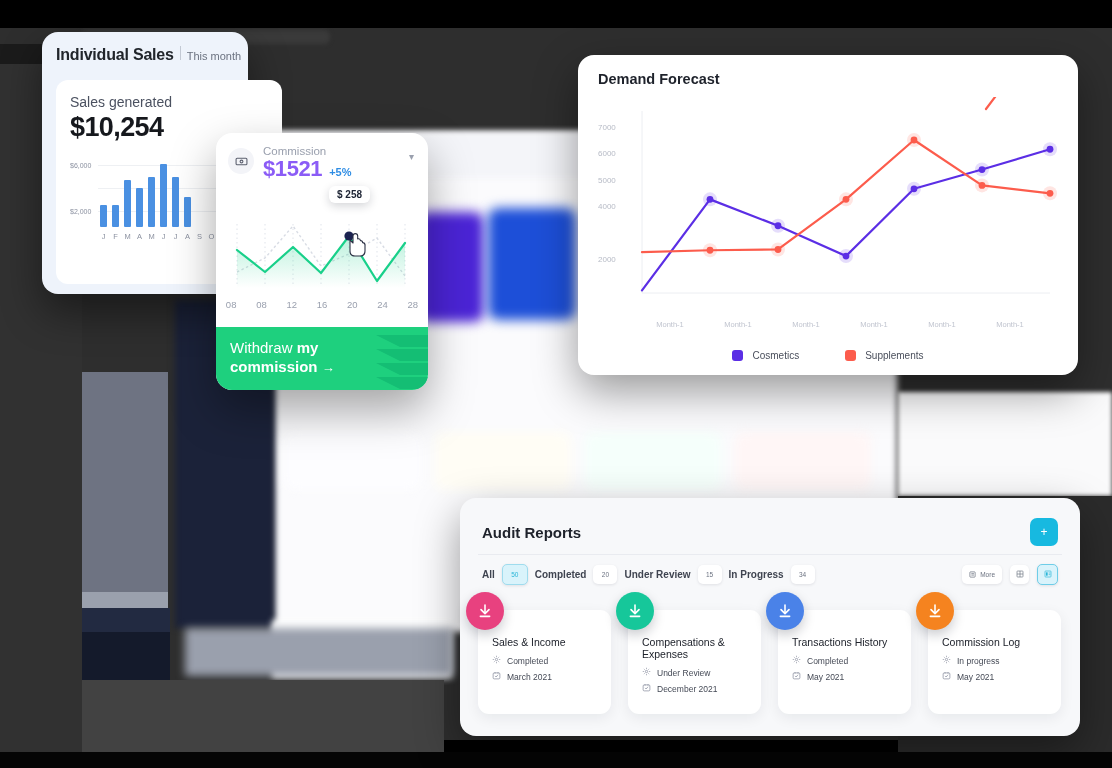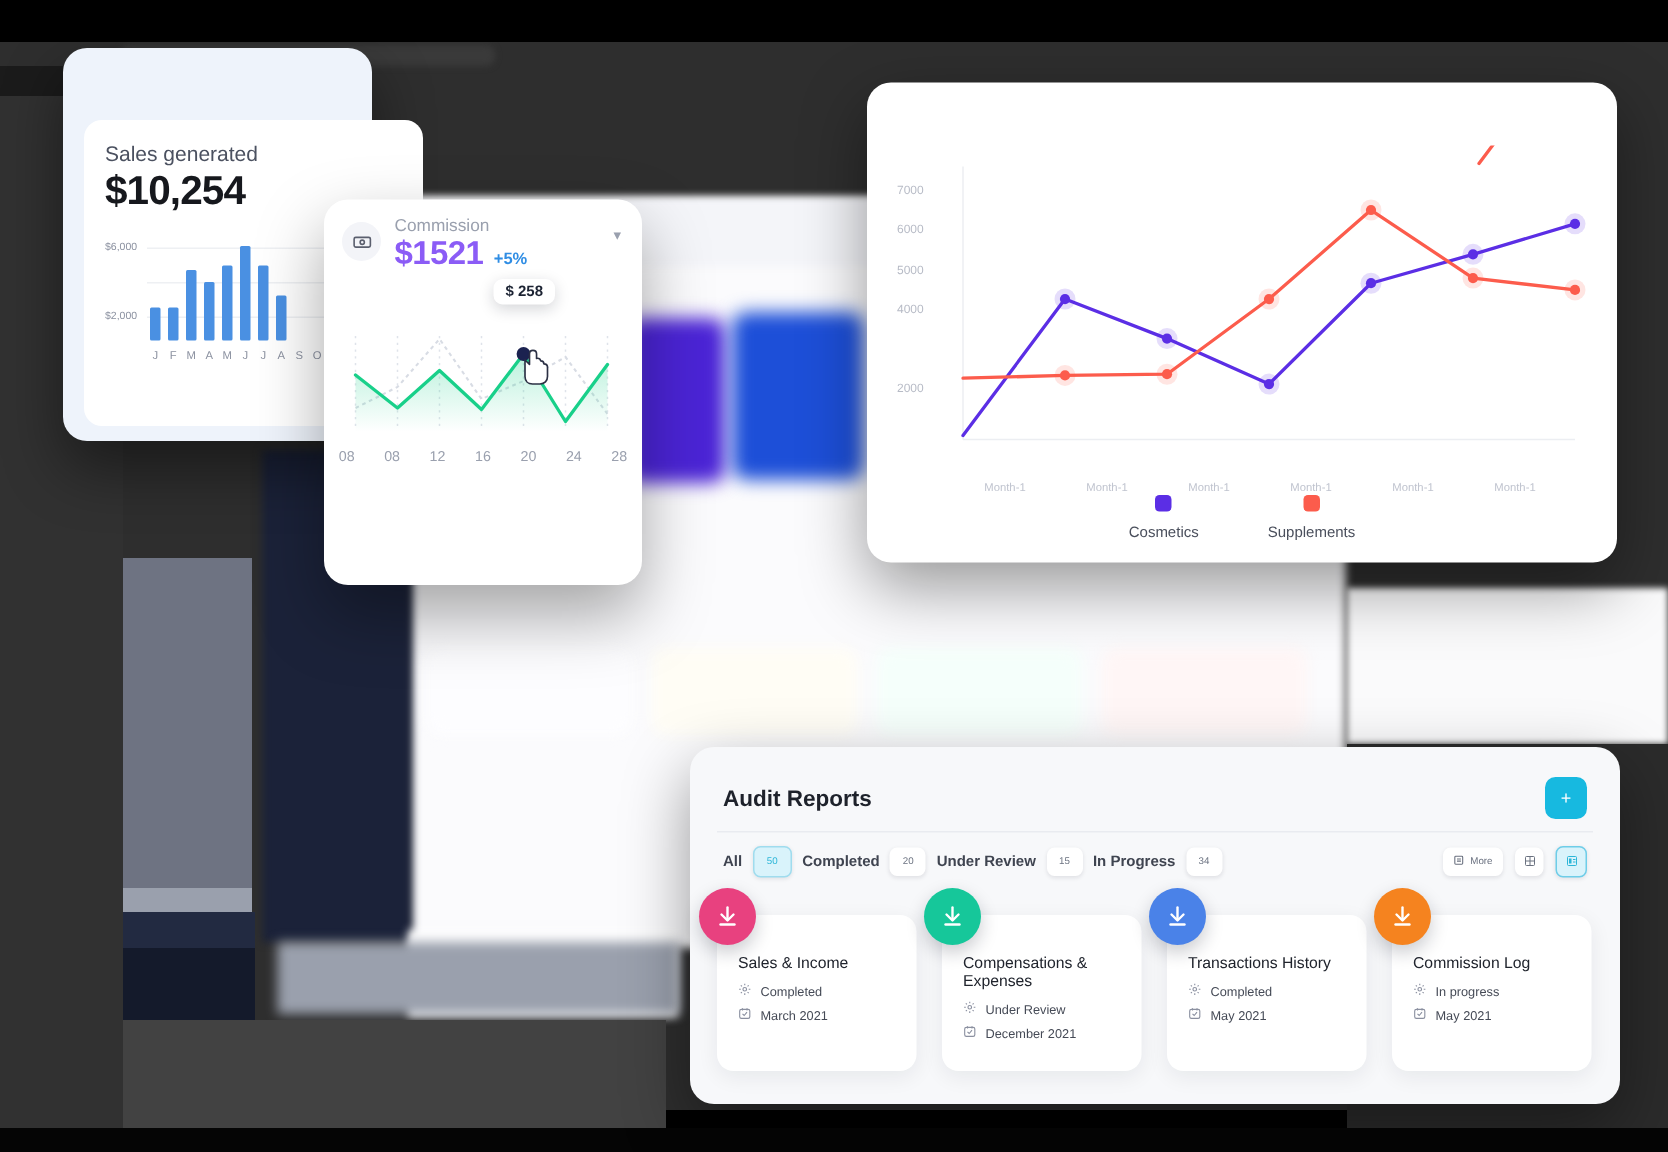--- a/index.html
+++ b/index.html
@@ -68,21 +68,21 @@
   .withdraw .txt{position:relative;z-index:2;padding:11px 0 0 14px;color:#fff;font-size:15px;line-height:19px;}
   .withdraw .txt b{font-weight:bold;}
 
   
   #forecast-card{position:absolute;left:578px;top:55px;width:500px;height:320px;background:#fff;border-radius:16px;box-shadow:0 16px 44px rgba(0,0,0,.4);}
   #forecast-card h2{margin:0;padding:16px 0 0 20px;font-size:14.5px;font-weight:bold;color:#1e222b;}
   .fc-plot{position:absolute;left:20px;top:42px;width:460px;height:230px;}
   .fc-ylab{position:absolute;font-size:8px;color:#b7bbc6;transform:translateY(-50%);left:0;}
   .fc-xlab{position:absolute;bottom:-2px;font-size:7.5px;color:#c0c4cf;transform:translateX(-50%);text-align:center;}
   .fc-legend{position:absolute;left:0;bottom:14px;width:500px;display:flex;justify-content:center;gap:46px;align-items:center;}
-  .fc-legend .it{display:flex;align-items:center;gap:9px;font-size:10px;color:#4a4f5c;flex-direction:column;}
+  .fc-legend .it{display:flex;align-items:center;gap:9px;font-size:10px;color:#4a4f5c;}
   .fc-legend .sw{width:11px;height:11px;border-radius:3px;}
 
   
   #audit-card{position:absolute;left:460px;top:498px;width:620px;height:238px;background:#f7f8fa;border-radius:16px;box-shadow:0 16px 44px rgba(0,0,0,.4);}
   .au-head{display:flex;align-items:center;padding:20px 22px 0 22px;}
   .au-head h2{margin:0;font-size:15px;font-weight:bold;color:#1e222b;}
   .au-add{margin-left:auto;width:28px;height:28px;border-radius:7px;background:#17b9e0;color:#fff;display:flex;align-items:center;justify-content:center;font-size:12px;}
   .au-sep{position:absolute;left:18px;top:56px;width:584px;height:1px;background:#e9ebf0;}
   .au-filters{position:absolute;left:22px;top:66px;display:flex;align-items:center;gap:7px;}
   .fname{font-size:10px;font-weight:bold;color:#3f4450;}
@@ -124,20 +124,25 @@
   <div class="bg bg-navy-b"></div>
   <div class="bg bg-grey-sm"></div>
   <div class="bg bg-darkgrey-band"></div>
   <div class="bg bg-dark-block-a"></div>
   <div class="bg bg-dark-block-b"></div>
   <div class="bg bg-topcard"></div>
   <div class="bg bg-black-strip"></div>
   <div class="bg bg-bottom-black"></div>
 
   <div id="sales-card">
+    <div class="hdr">
+      <h1>Individual Sales</h1>
+      <div class="divider"></div>
+      <span class="sub">This month</span>
+    </div>
     <div id="sales-inner">
       <div class="lbl">Sales generated</div>
       <div class="amt">$10,254</div>
       <div class="barchart">
         <div class="gl" style="top:10px;"></div>
         <div class="gl" style="top:33px;"></div>
         <div class="gl" style="top:56px;"></div>
         <div class="ylab" style="top:10px;">$6,000</div>
         <div class="ylab" style="top:56px;">$2,000</div>
         <div class="bars" id="bars">
@@ -220,23 +225,40 @@
           <span>08</span>
           <span>08</span>
           <span>12</span>
           <span>16</span>
           <span>20</span>
           <span>24</span>
           <span>28</span>
         </div>
     </div>
 
+    <div class="withdraw">
+      <svg width="90" height="63" viewBox="0 0 90 63" style="position:absolute;right:0;bottom:0;z-index:1;">
+        <g fill="#15bd74" opacity=".95">
+          <path d="M38,8 L90,8 L90,20 L62,20 Z"></path>
+          <path d="M38,22 L90,22 L90,34 L62,34 Z"></path>
+          <path d="M38,36 L90,36 L90,48 L62,48 Z"></path>
+          <path d="M38,50 L90,50 L90,62 L62,62 Z"></path>
+        </g>
+      </svg>
+      <div class="txt">
+        <span>Withdraw</span>
+        <b>my</b><br>
+        <b>commission</b>
+        <span style="font-size:13px;">→</span>
+      </div>
+    </div>
   </div>
 
   <div id="forecast-card">
+    <h2>Demand Forecast</h2>
     <div class="fc-plot">
       <svg id="fc-svg" width="460" height="230" viewBox="0 0 460 230">
           <line x1="44" y1="14" x2="44" y2="196" stroke="#eceef2" stroke-width="1"></line>
           <line x1="44" y1="196" x2="452" y2="196" stroke="#eceef2" stroke-width="1"></line>
           <polyline points="44,193.36231884057972 112,102.36231884057972 180,128.73913043478262 248,159.07246376811594 316,91.81159420289855 384,72.55652173913045 452,52.24637681159422" fill="none" stroke="#5b2ee5" stroke-width="2.2" stroke-linejoin="round" stroke-linecap="round"></polyline>
           <circle cx="112" cy="102.36231884057972" r="7" fill="#5b2ee5" opacity="0.16"></circle>
           <circle cx="112" cy="102.36231884057972" r="3.4" fill="#5b2ee5"></circle>
           <circle cx="180" cy="128.73913043478262" r="7" fill="#5b2ee5" opacity="0.16"></circle>
           <circle cx="180" cy="128.73913043478262" r="3.4" fill="#5b2ee5"></circle>
           <circle cx="248" cy="159.07246376811594" r="7" fill="#5b2ee5" opacity="0.16"></circle>

